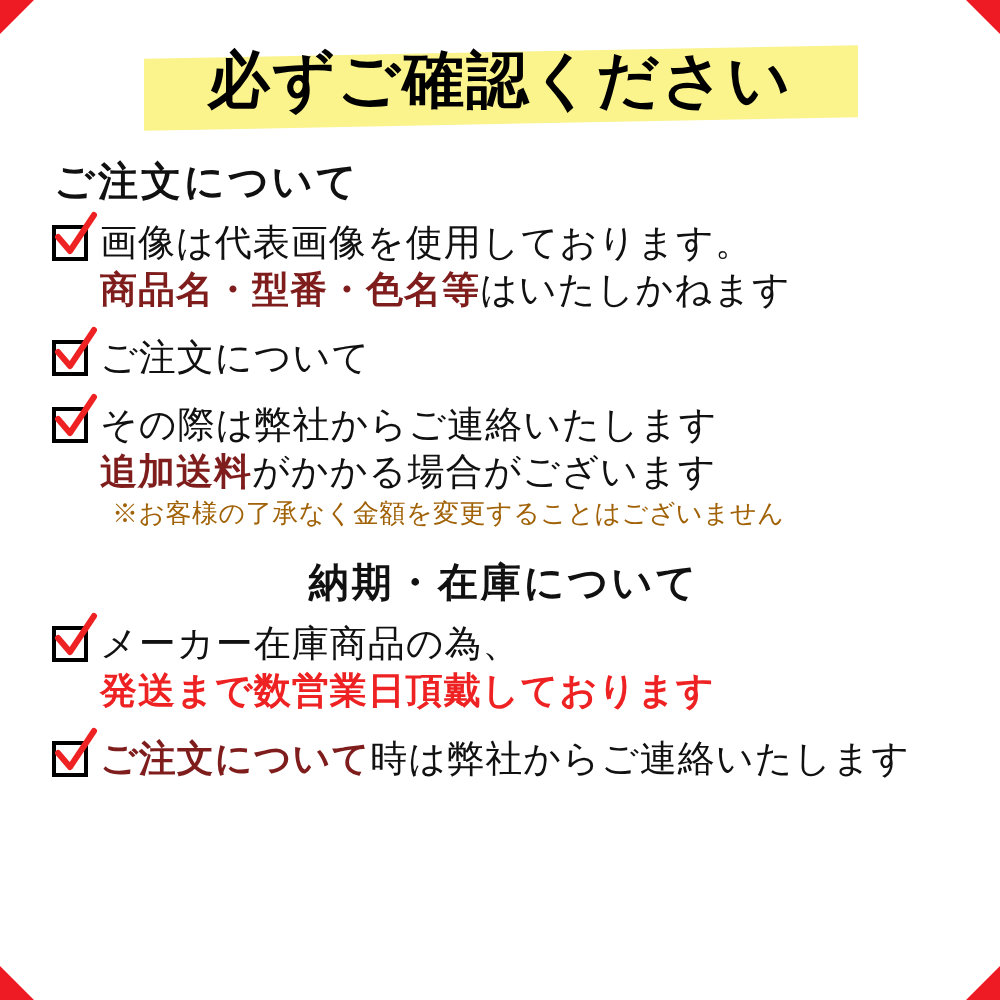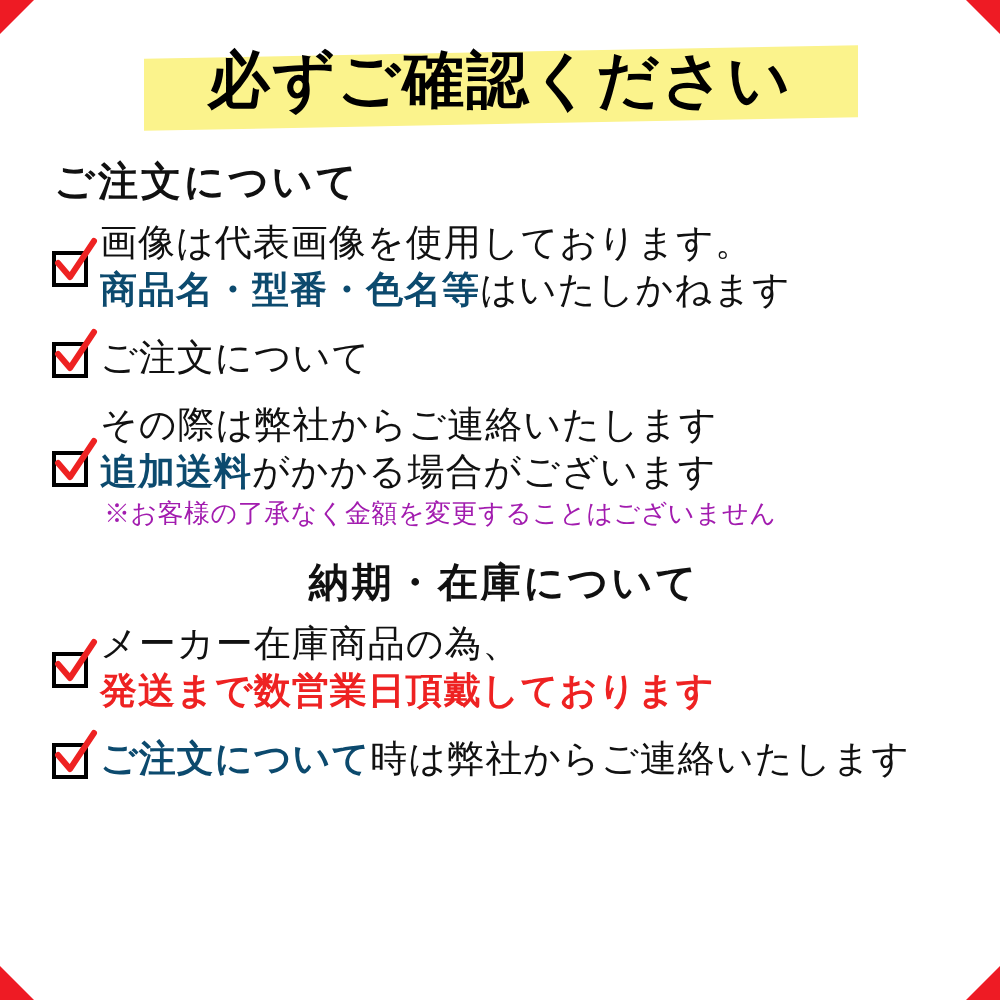--- a/index.html
+++ b/index.html
@@ -90,21 +90,21 @@
     font-family: "DejaVu Serif", "Liberation Serif", serif;
   }
   .section-title.second {
     margin-top: 24px;
     text-align: center;
   }
 
   
   .item {
     display: flex;
-    align-items: center;
+    align-items: flex-start;
     margin: 0 0 20px 6px;
   }
   .check-box {
     position: relative;
     flex: 0 0 auto;
     width: 36px;
     height: 36px;
     border: 4px solid #000000;
     margin: 6px 12px 0 0;
     box-sizing: border-box;
@@ -122,32 +122,32 @@
   }
   .line {
     font-size: 37px;
     line-height: 1.28;
     letter-spacing: 1px;
     color: #111111;
     white-space: nowrap;
     font-family: "DejaVu Serif", "Liberation Serif", serif;
   }
   .line .red {
-    color: #0c4a6e;
+    color: #7f1d1d;
     font-weight: bold;
   }
   .line.all-red {
     color: #ee2222;
     font-weight: bold;
   }
   .note {
     font-size: 26px;
     letter-spacing: 0.5px;
-    color: #a21caf;
-    margin-left: 4px;
+    color: #a16207;
+    margin-left: 12px;
     white-space: nowrap;
     font-family: "DejaVu Serif", "Liberation Serif", serif;
   }
 </style>
 </head>
 <body>
 
 <div class="corner corner-tl"></div>
 <div class="corner corner-tr"></div>
 <div class="corner corner-bl"></div>

